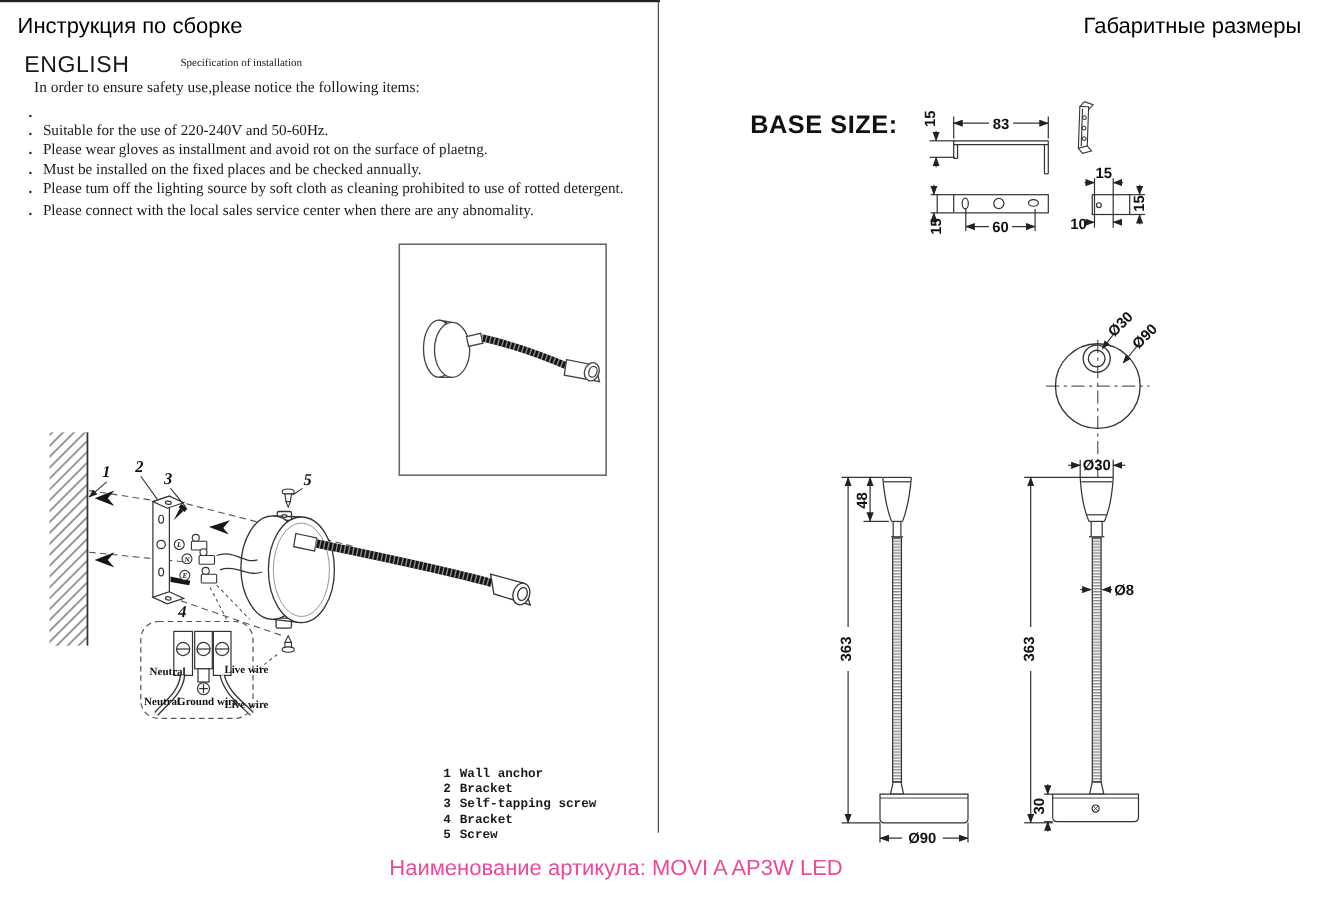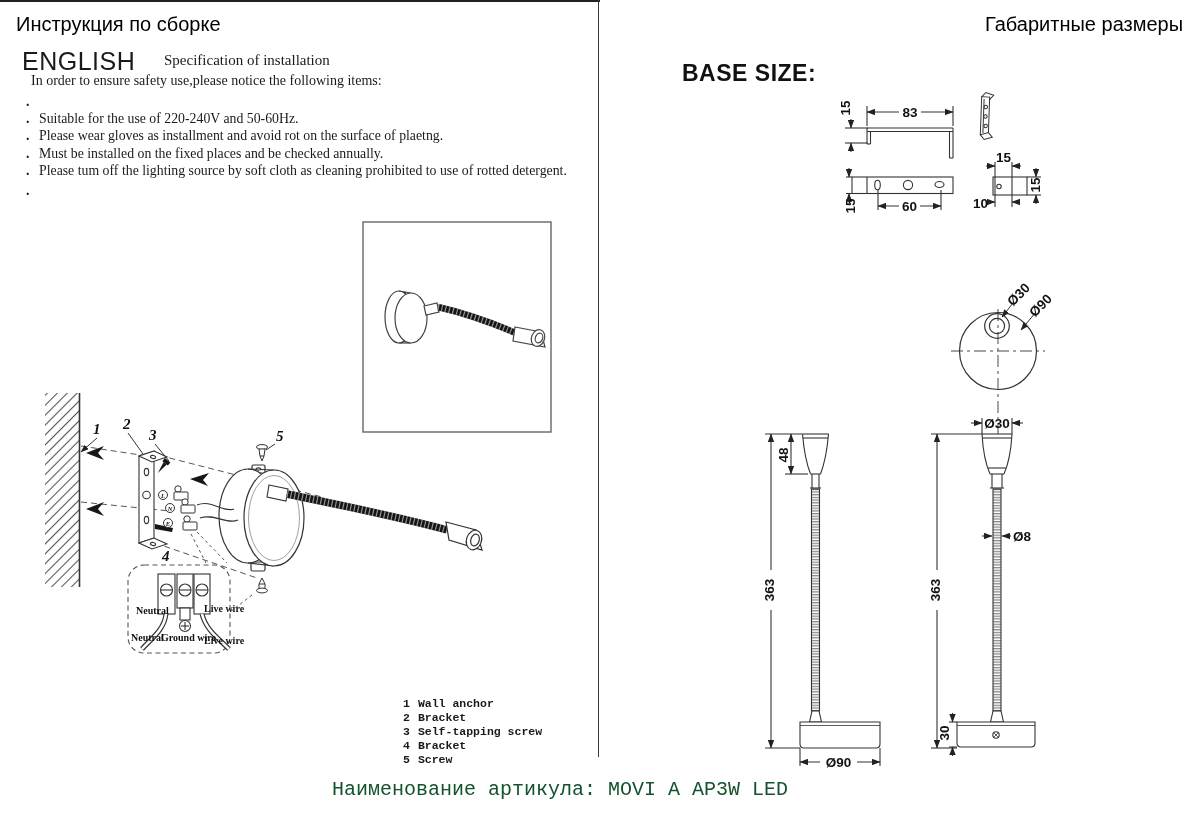--- a/index.html
+++ b/index.html
@@ -1,30 +1,30 @@
 <!DOCTYPE html>
 <html><head>
 <meta charset="utf-8">
 <style>
   html,body{margin:0;padding:0;background:#fff;}
   #page{position:relative;width:1200px;height:827px;background:#fff;overflow:hidden;
         font-family:"Liberation Sans",sans-serif;color:#111;}
   .abs{position:absolute;}
   .rus-title{font-size:20px;color:#000;}
-  .eng-head{font-size:25px;letter-spacing:.5px;color:#1a1a1a;}
-  .spec-head{font-family:"Liberation Serif",serif;font-size:15px;color:#1a1a1a;}
+  .eng-head{font-size:21px;letter-spacing:.5px;color:#1a1a1a;}
+  .spec-head{font-family:"Liberation Serif",serif;font-size:10px;color:#1a1a1a;}
   .intro{font-family:"Liberation Serif",serif;font-size:14px;color:#1a1a1a;}
   .items{font-family:"Liberation Serif",serif;font-size:13.8px;color:#1a1a1a;}
   .item{display:flex;height:17.2px;align-items:baseline;}
   .blt{width:13px;padding-left:2px;font-weight:700;}
-  .sect-title{font-size:23px;font-weight:700;letter-spacing:.5px;color:#111;}
+  .sect-title{font-size:23px;font-weight:700;letter-spacing:.5px;color:#111;margin-top:40px;}
   .parts{font-family:"Liberation Mono","DejaVu Sans Mono",monospace;
          font-size:11.5px;font-weight:700;line-height:13.9px;color:#1a1a1a;}
   .prow{display:flex;gap:8px;}
-  .footer{font-size:20px;color:#14532d;text-align:center;font-family:Liberation Mono, monospace;}
+  .footer{font-size:20px;color:#ec4899;text-align:center;}
   .topline{background:#222;height:2px;}
   .vdivider{background:#3a3a3a;width:1.4px;}
   svg{position:absolute;}
   svg text{font-family:"Liberation Sans",sans-serif;}
   .dim{font-size:13.5px;font-weight:700;fill:#111;}
   .co{font-family:"Liberation Serif",serif;font-style:italic;font-weight:600;font-size:15px;fill:#111;}
   .tl{font-family:"Liberation Serif",serif;font-weight:700;font-size:10px;fill:#111;}
   .cl{font-family:"Liberation Serif",serif;font-style:italic;font-weight:700;font-size:6.5px;fill:#111;text-anchor:middle;}
 </style>
 </head>
@@ -56,20 +56,21 @@
     <div class="item">
         <span class="blt">.</span>
         <span>Must be installed on the fixed places and be checked annually.</span>
       </div>
     <div class="item">
         <span class="blt">.</span>
         <span>Please tum off the lighting source by soft cloth as cleaning prohibited to use of rotted detergent.</span>
       </div>
     <div class="item" style="margin-top:3px">
         <span class="blt">.</span>
+        <span>Please connect with the local sales service center when there are any abnomality.</span>
       </div>
   </div>
 
   <div class="abs parts" style="left:403px;top:697px">
     <div class="prow">
         <span>1</span>
         <span>Wall anchor</span>
       </div>
     <div class="prow">
         <span>2</span>

